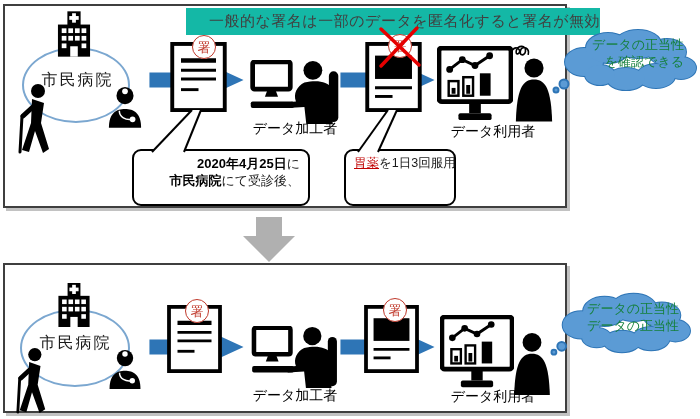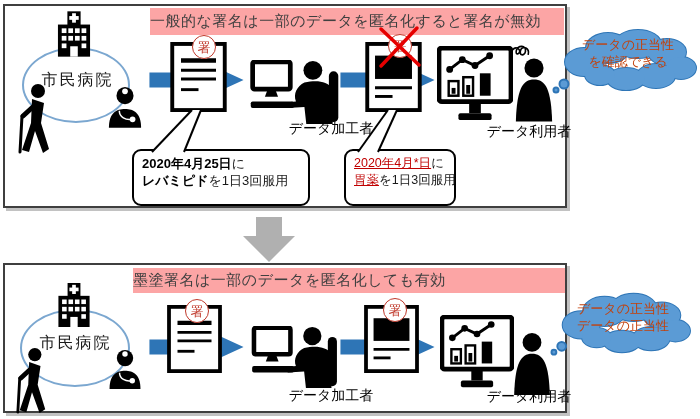--- a/index.html
+++ b/index.html
@@ -1,32 +1,32 @@
 <!DOCTYPE html>
 <html><head>
 <meta charset="utf-8">
 <style>
   html,body{margin:0;padding:0;background:#fff;}
   .stage{position:relative;width:700px;height:419px;background:#fff;overflow:hidden;
          font-family:"Liberation Sans","DejaVu Sans",sans-serif;}
   .abs{position:absolute;}
   .panel{border:2px solid #3f3f3f;background:#fff;box-shadow:3px 3px 0 #c2c2c2;box-sizing:border-box;}
-  .titlebar{background:#fca5a5;color:#404040;font-size:15px;display:flex;align-items:center;justify-content:flex-start;letter-spacing:.5px;}
+  .titlebar{background:#14b8a6;color:#404040;font-size:15px;display:flex;align-items:center;justify-content:flex-end;letter-spacing:.5px;margin-left:36px;}
   .ellipse{border:2px solid #7ba7d0;border-radius:50%;box-sizing:border-box;}
   .hosp-label{color:#1a1a1a;font-size:16px;text-align:center;letter-spacing:2px;}
-  .role-label{color:#000;font-size:14px;text-align:center;white-space:nowrap;margin-left:36px;}
+  .role-label{color:#000;font-size:14px;text-align:center;white-space:nowrap;}
   .stamp{box-sizing:border-box;border:1.6px solid #c0392b;border-radius:50%;background:#fff;color:#c0392b;
          font-size:13px;line-height:1;display:flex;align-items:center;justify-content:center;z-index:3;}
   .callout{box-sizing:border-box;border:2px solid #000;border-radius:9px;background:#fff;
-           padding:4px 8px;z-index:2;}
+           padding:4px 8px;z-index:2;text-align:right;}
   .c-line{font-size:13px;line-height:1.32;color:#1a1a1a;white-space:nowrap;}
   .c-line .b{font-weight:bold;color:#000;}
   .c-line.small{font-size:12.5px;}
   .c-line .r{color:#c00000;text-decoration:underline;}
-  .cloud-text{z-index:6;color:#c2410c;font-size:13px;line-height:1.3;text-align:center;}
+  .cloud-text{z-index:6;color:#15803d;font-size:13px;line-height:1.3;text-align:right;}
   .cloud{z-index:5;}
   .ptr{z-index:4;}
   .doc{z-index:2;}
 </style>
 </head>
 <body>
 
 <div class="stage">
 
   <div class="abs panel" style="left:3px;top:4px;width:564px;height:204px;"></div>
@@ -87,21 +87,21 @@
     <span>署</span>
   </div>
 
   <svg class="abs ptr" style="left:148px;top:108px;" width="62" height="45" viewBox="0 0 62 45">
     <polygon points="44,2 53,2 36,44 4,44" fill="#fff"></polygon>
     <line x1="44" y1="2" x2="4" y2="44" stroke="#000" stroke-width="2"></line>
     <line x1="53" y1="2" x2="36" y2="44" stroke="#000" stroke-width="2"></line>
   </svg>
   <div class="abs callout" style="left:132px;top:149px;width:178px;height:57px;">
     <div class="c-line"><span class="b">2020年4月25日</span><span>に</span></div>
-    <div class="c-line"><span class="b">レバミピド</span><span>を1日3回服用</span></div>
+    <div class="c-line"><span class="b">市民病院</span><span>にて受診後、</span></div>
   </div>
 
   <svg class="abs" style="left:249px;top:60px;" width="92" height="64" viewBox="0 0 96 68">
     <rect x="3" y="2" width="40" height="29" rx="2" fill="#fff" stroke="#000" stroke-width="5"></rect>
     <path d="M19 31 h8 l3 8 h-14 Z" fill="#000"></path>
     <rect x="1" y="44" width="46" height="7" rx="2" fill="#000"></rect>
     <circle cx="67" cy="11" r="10" fill="#000"></circle>
     <path d="M58 24 C50 28 46 36 49 44 L40 45 L40 51 L58 50 L60 68 L88 68 L88 30 C82 23 72 21 58 24 Z" fill="#000"></path>
     <rect x="84" y="12" width="10" height="54" rx="5" fill="#000"></rect>
   </svg>
@@ -125,21 +125,20 @@
     <line x1="4" y1="4" x2="42" y2="40" stroke="#e60000" stroke-width="3.5" stroke-linecap="round"></line>
     <line x1="40" y1="3" x2="4" y2="41" stroke="#e60000" stroke-width="3.5" stroke-linecap="round"></line>
   </svg>
 
   <svg class="abs ptr" style="left:352px;top:108px;" width="52" height="45" viewBox="0 0 52 45">
     <polygon points="36,2 45,2 26,44 6,44" fill="#fff"></polygon>
     <line x1="36" y1="2" x2="6" y2="44" stroke="#000" stroke-width="2"></line>
     <line x1="45" y1="2" x2="26" y2="44" stroke="#000" stroke-width="2"></line>
   </svg>
   <div class="abs callout" style="left:344px;top:149px;width:112px;height:57px;">
-    <div class="c-line small"><span class="r">2020年4月*日</span><span>に</span></div>
     <div class="c-line small"><span class="r">胃薬</span><span>を1日3回服用</span></div>
   </div>
 
   <svg class="abs" style="left:437px;top:46px;" width="76" height="78" viewBox="0 0 78 80">
     <rect x="2" y="2" width="74" height="55" rx="3" fill="#fff" stroke="#000" stroke-width="5"></rect>
     <polyline points="13,24 26,14 39,20 54,10" fill="none" stroke="#000" stroke-width="3"></polyline>
     <circle cx="13" cy="24" r="3.5" fill="#000"></circle>
       <circle cx="26" cy="14" r="3.5" fill="#000"></circle>
       <circle cx="39" cy="20" r="3.5" fill="#000"></circle>
       <circle cx="54" cy="10" r="3.5" fill="#000"></circle>
@@ -189,23 +188,20 @@
   <div class="abs cloud-text" style="left:572px;top:37px;width:112px;">
     <div>データの正当性</div>
     <div>を確認できる</div>
   </div>
 
   <svg class="abs" style="left:243px;top:217px;" width="52" height="45" viewBox="0 0 52 45">
     <polygon points="13,0 39,0 39,19 52,19 26,45 0,19 13,19" fill="#b0b0b0"></polygon>
   </svg>
 
   <div class="abs panel" style="left:3px;top:263px;width:564px;height:150px;"></div>
-  <div class="abs titlebar" style="left:133px;top:268px;width:432px;height:25px;">
-    <span>墨塗署名は一部のデータを匿名化しても有効</span>
-  </div>
 
   <div class="abs ellipse" style="left:20px;top:309px;width:110px;height:78px;"></div>
   <svg class="abs" style="left:57px;top:283px;" width="34" height="44" viewBox="0 0 36 48">
     <rect x="11" y="0" width="14" height="16" fill="#000"></rect>
     <rect x="16" y="2" width="4" height="10" fill="#fff"></rect>
       <rect x="13" y="5" width="10" height="4" fill="#fff"></rect>
     <rect x="1" y="14" width="34" height="34" fill="#000"></rect>
     <g fill="#fff">
       <rect x="5" y="18" width="5" height="5"></rect>
         <rect x="12" y="18" width="5" height="5"></rect>

